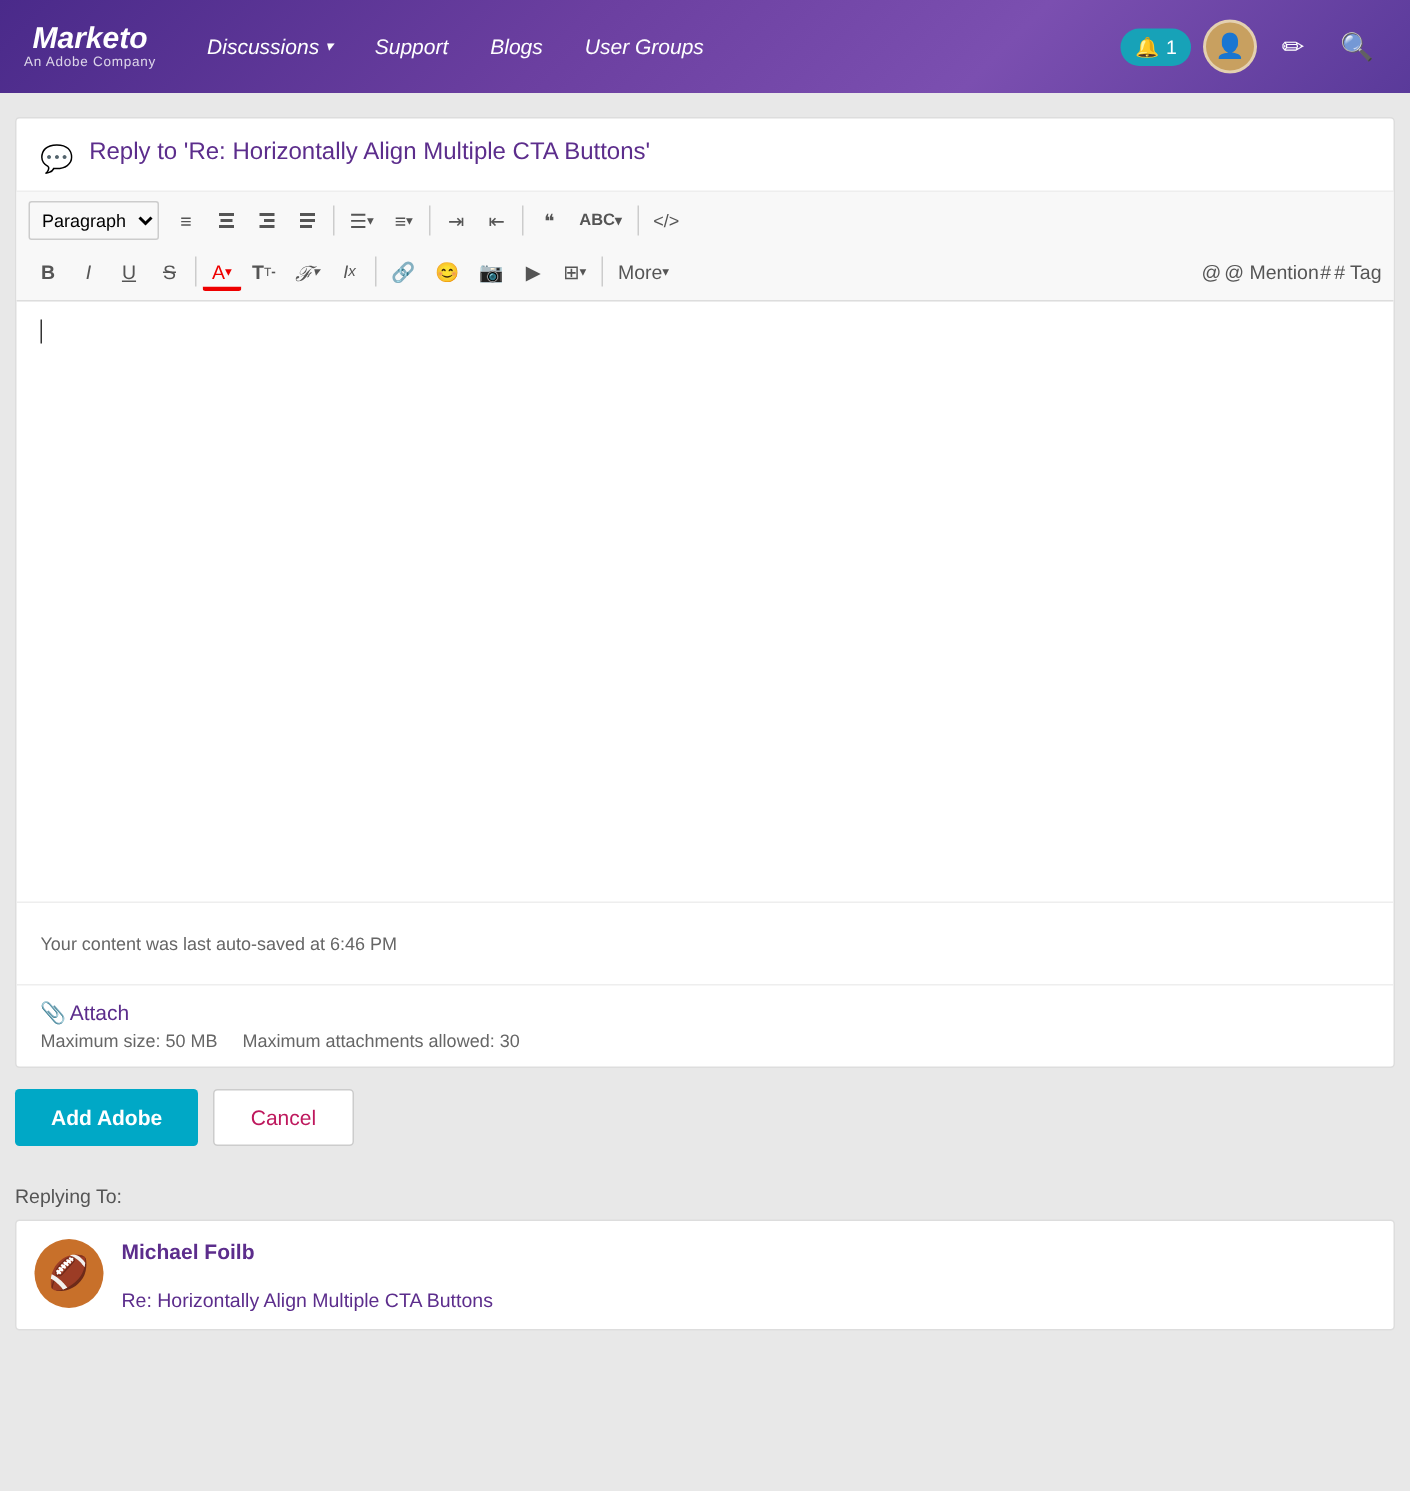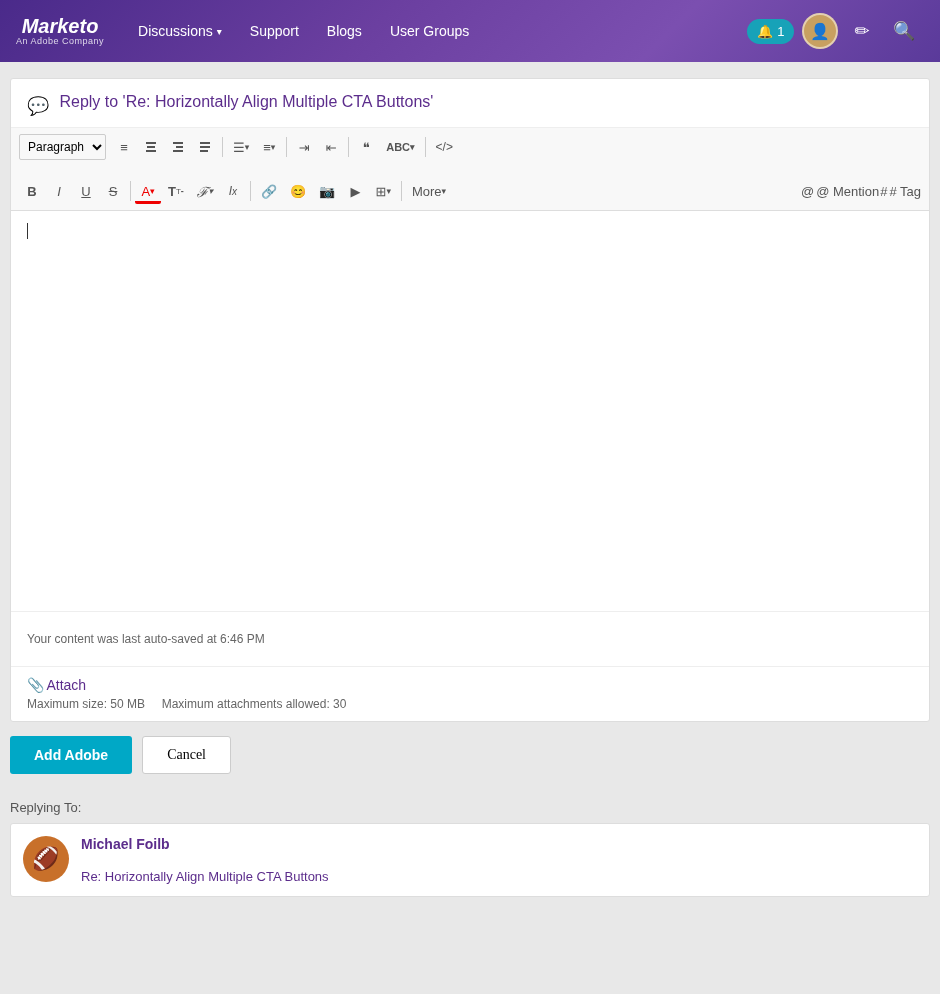--- a/index.html
+++ b/index.html
@@ -30,20 +30,21 @@
     .navbar-logo .logo-sub {
       color: rgba(255,255,255,0.8);
       font-size: 9px;
       letter-spacing: 0.5px;
     }
     .navbar-nav {
       display: flex;
       align-items: center;
       gap: 8px;
       flex: 1;
+      font-style: italic;
     }
     .nav-item {
       color: white;
       font-size: 14px;
       padding: 8px 10px;
       cursor: pointer;
       text-decoration: none;
       display: flex;
       align-items: center;
       gap: 4px;
@@ -129,21 +130,21 @@
       color: #5c2d8c;
     }
 
     
     .toolbar {
       padding: 6px 8px;
       border-bottom: 1px solid #ddd;
       display: flex;
       align-items: flex-start;
       flex-wrap: wrap;
-      gap: 16px;
+      gap: 6px;
       background: #f8f8f8;
     }
     .toolbar-row1, .toolbar-row2 {
       display: flex;
       align-items: center;
       gap: 1px;
       width: 100%;
     }
     .toolbar-row2 {
       margin-top: 2px;
@@ -250,27 +251,26 @@
       color: white;
       border: none;
       padding: 10px 24px;
       font-size: 14px;
       font-weight: bold;
       cursor: pointer;
       border-radius: 3px;
     }
     .btn-cancel {
       background: white;
-      color: #000000;
+      color: #be185d;
       border: 1px solid #ccc;
       padding: 10px 24px;
       font-size: 14px;
       cursor: pointer;
       border-radius: 3px;
-      font-family: Liberation Serif, serif;
     }
 
     
     .replying-to {
       padding: 12px 10px 0;
     }
     .replying-to-label {
       color: #555;
       font-size: 13px;
       margin-bottom: 8px;

